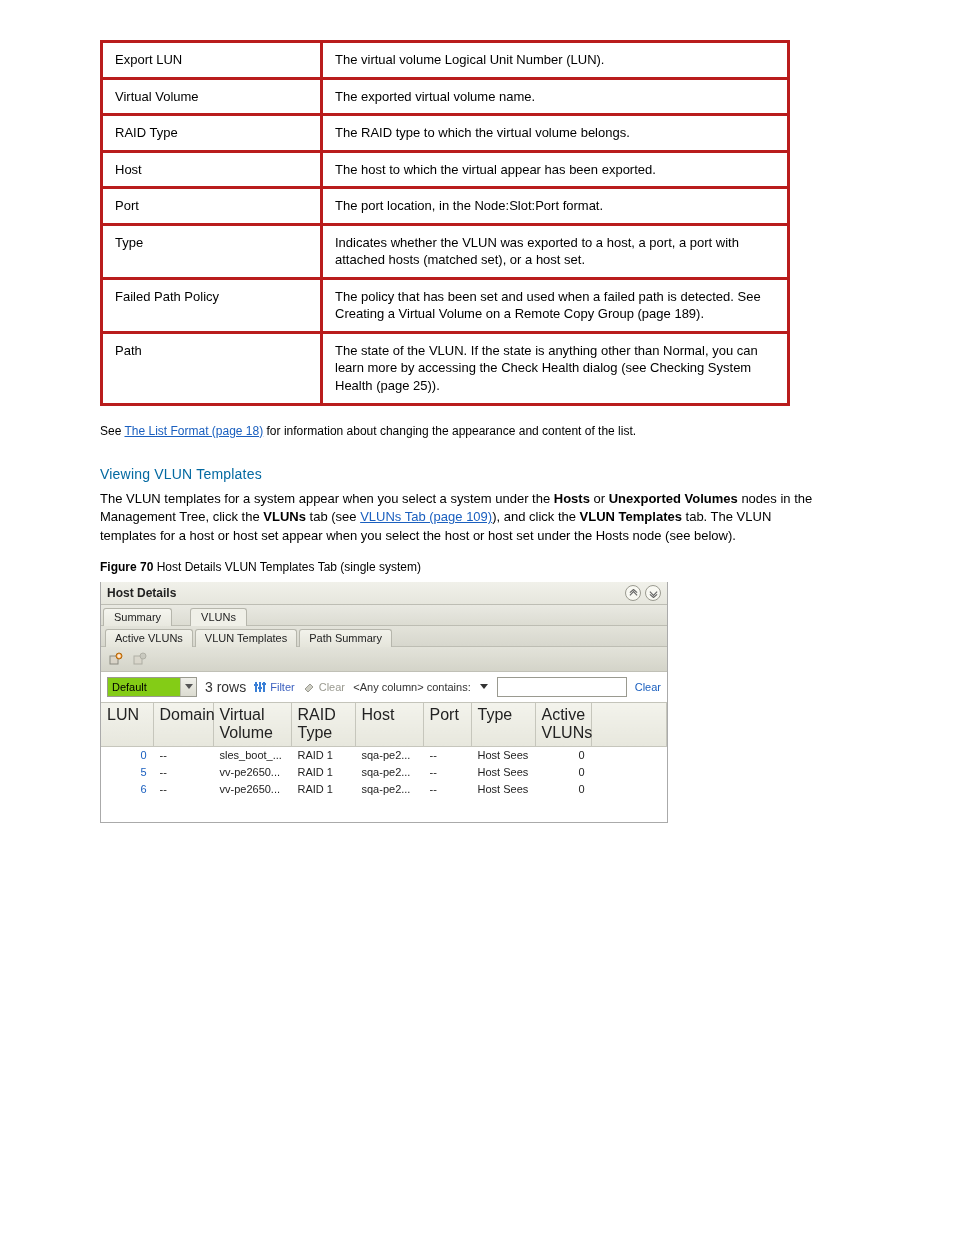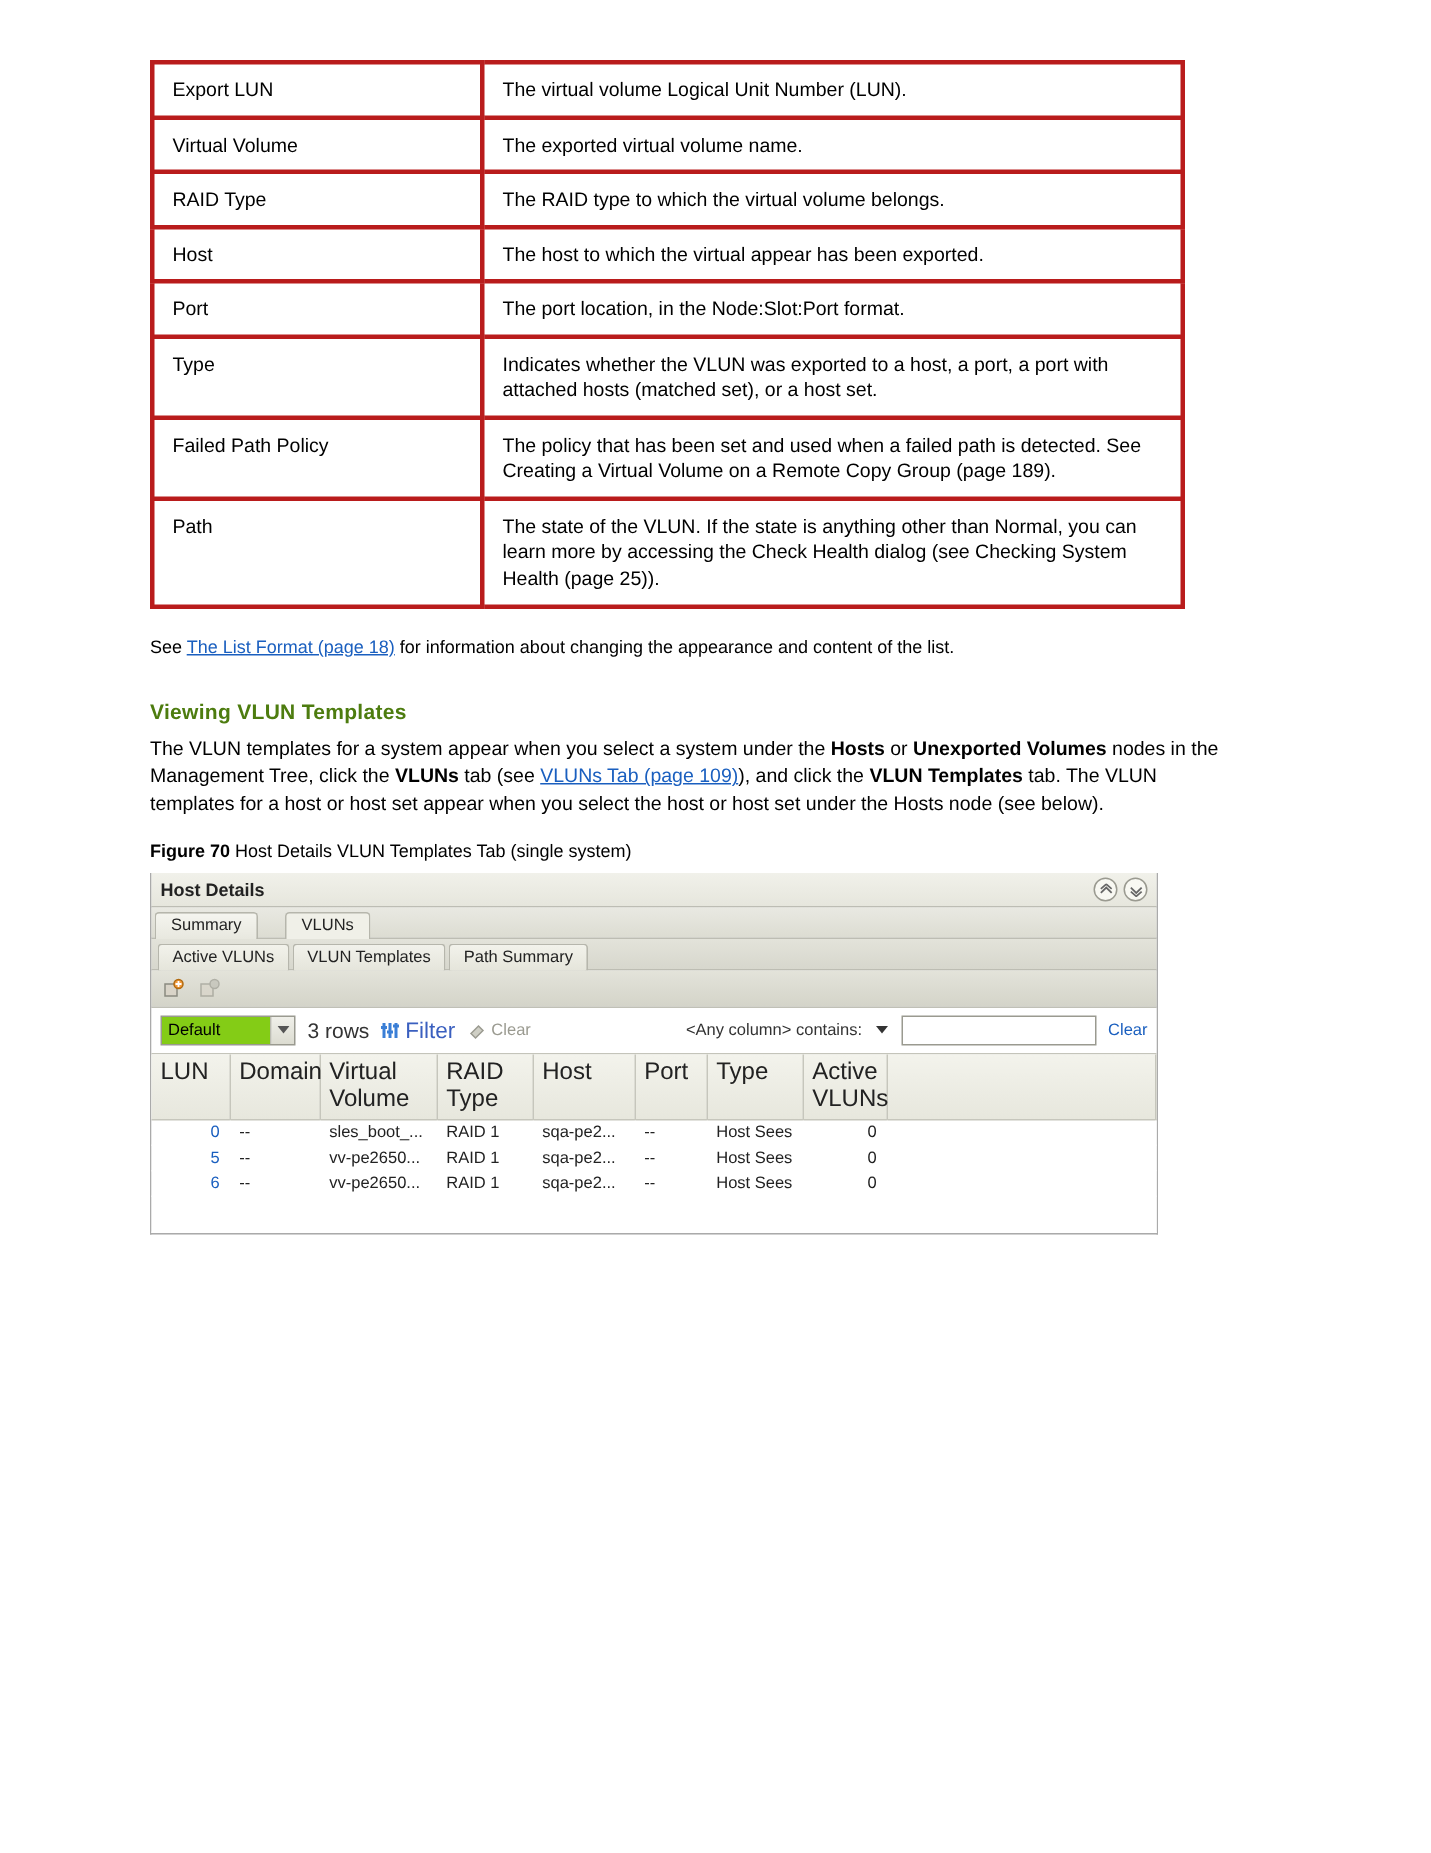--- a/index.html
+++ b/index.html
@@ -20,32 +20,32 @@
     padding: 8px 12px;
     vertical-align: top;
     font-size: 13px;
     line-height: 1.35;
   }
   .prop-table td.k { width: 220px; }
   .prop-note { font-size: 12px; margin: 6px 0 28px 0; width: 690px; }
   .link { color: #1a5fbf; text-decoration: underline; cursor: pointer; }
   .section-head {
     font-size: 14px;
-    font-weight: bold;
-    color: #4d7c0f;
+    font-weight: normal;
+    color: #0369a1;
     margin: 8px 0 8px 0;
     letter-spacing: .2px;
   }
   .body-para { font-size: 13px; line-height: 1.45; width: 720px; margin: 6px 0 14px 0; }
   .figure-caption { font-size: 12px; margin: 10px 0 8px 0; }
   .figure-caption b { font-weight: bold; }
 
   
   .ui-panel {
-    width: 672px;
+    width: 568px;
     margin: 6px 0 0 0;
     border-left: 1px solid #aaa;
     border-right: 1px solid #aaa;
     border-bottom: 1px solid #aaa;
     background: #f3f3f3;
     font-family: Tahoma, Arial, sans-serif;
     font-size: 11px;
     color: #222;
   }
   .ui-titlebar {
@@ -99,21 +99,21 @@
     display: flex; align-items: center; gap: 8px;
   }
   .combo {
     display:inline-flex; align-items:center;
     border:1px solid #9a9a90; background:#fff;
     height:20px;
   }
   .combo input { border:none; outline:none; width:72px; padding:0 4px; font-size:11px; height:18px; background:#84cc16; }
   .combo .arrow { width:16px; height:18px; background:linear-gradient(#f0f0ea,#dcdcd1); border-left:1px solid #bcbcb2; display:flex; align-items:center; justify-content:center; cursor:pointer; }
   .rows-label { font-size:14px; color:#333; }
-  .filt-btn { display:inline-flex; align-items:center; gap:4px; font-size:15px; color:#3a5fbf; cursor:pointer; }
+  .filt-btn { display:inline-flex; align-items:center; gap:4px; font-size:11px; color:#3a5fbf; cursor:pointer; }
   .clear-btn-grey { display:inline-flex; align-items:center; gap:4px; font-size:11px; color:#9a9a90; }
   .anycol { font-size:11px; color:#333; margin-left:auto; }
   .dd-caret { width:10px; height:10px; display:inline-flex; align-items:center; justify-content:center; cursor:pointer; }
   .search-input { border:1px solid #9a9a90; height:20px; width:130px; padding:0 4px; font-size:11px; outline:none; }
   .clear-link { color:#1a5fbf; font-size:11px; cursor:pointer; }
 
   .grid {
     background:#fff;
   }
   .grid table { border-collapse: collapse; width:100%; table-layout: fixed; }

